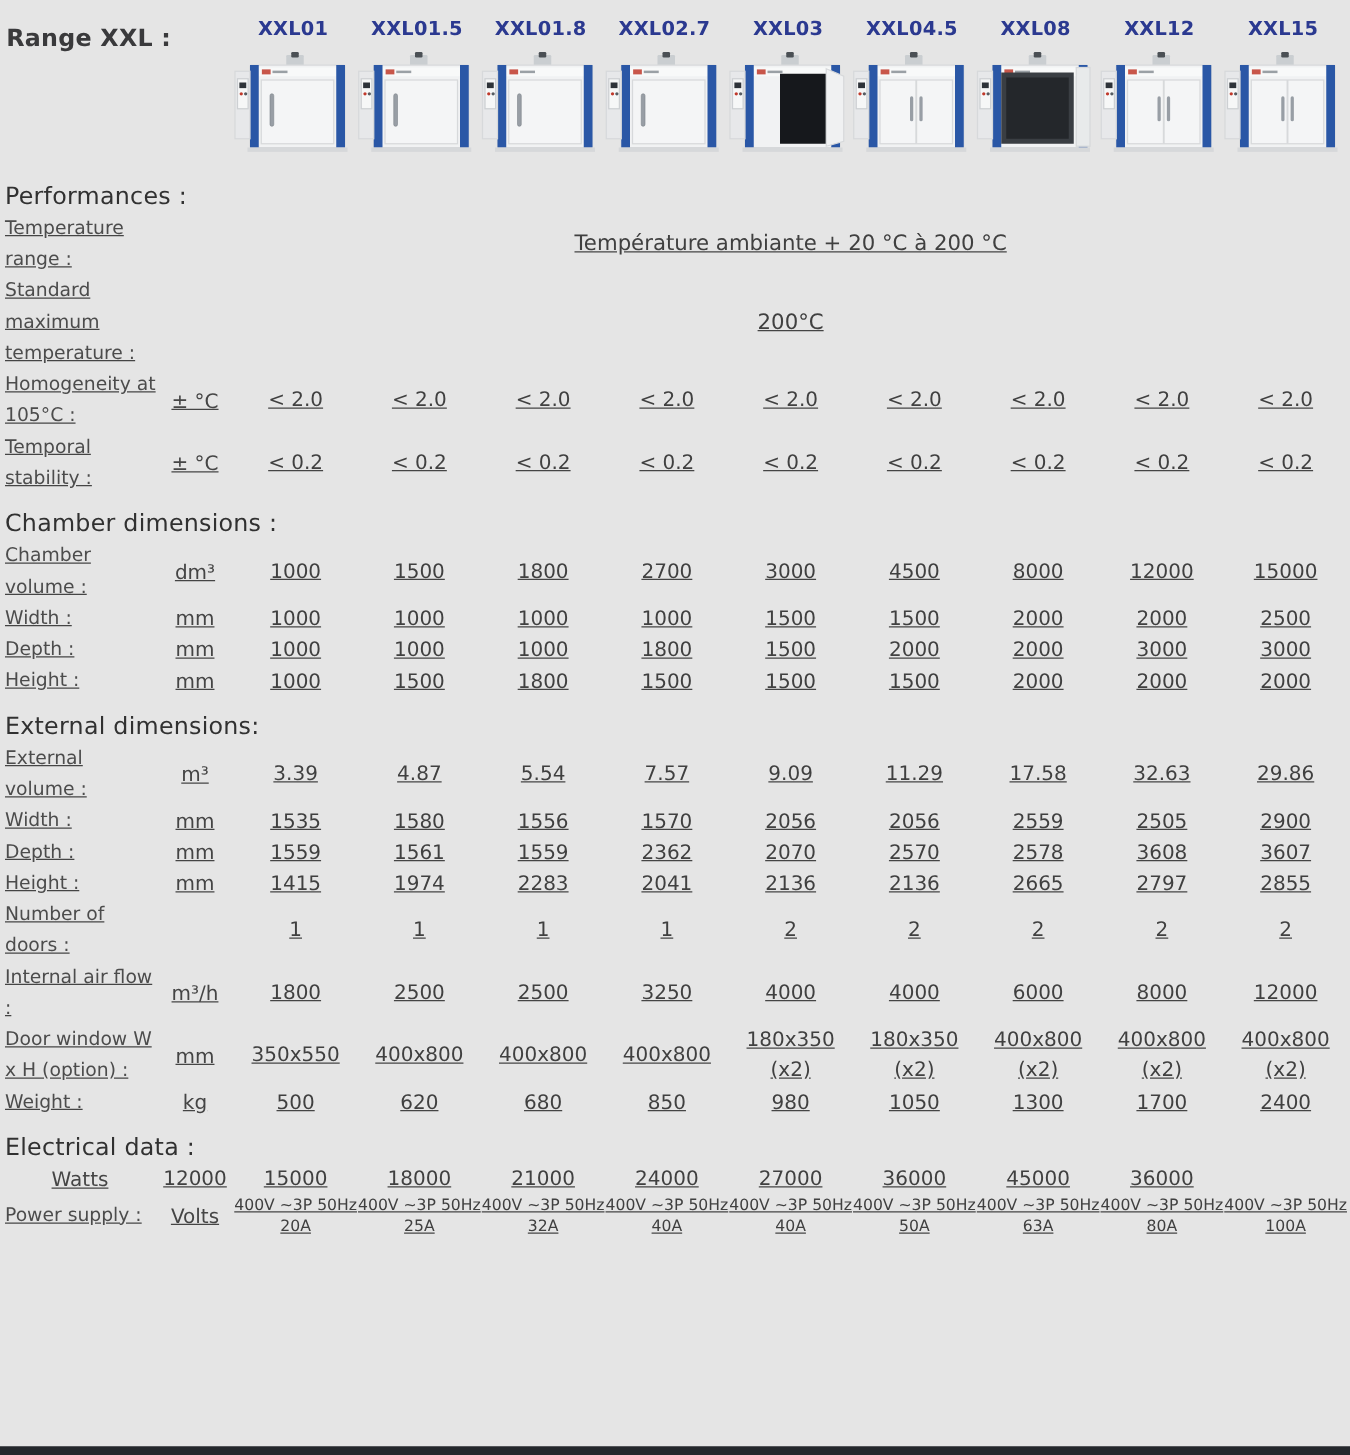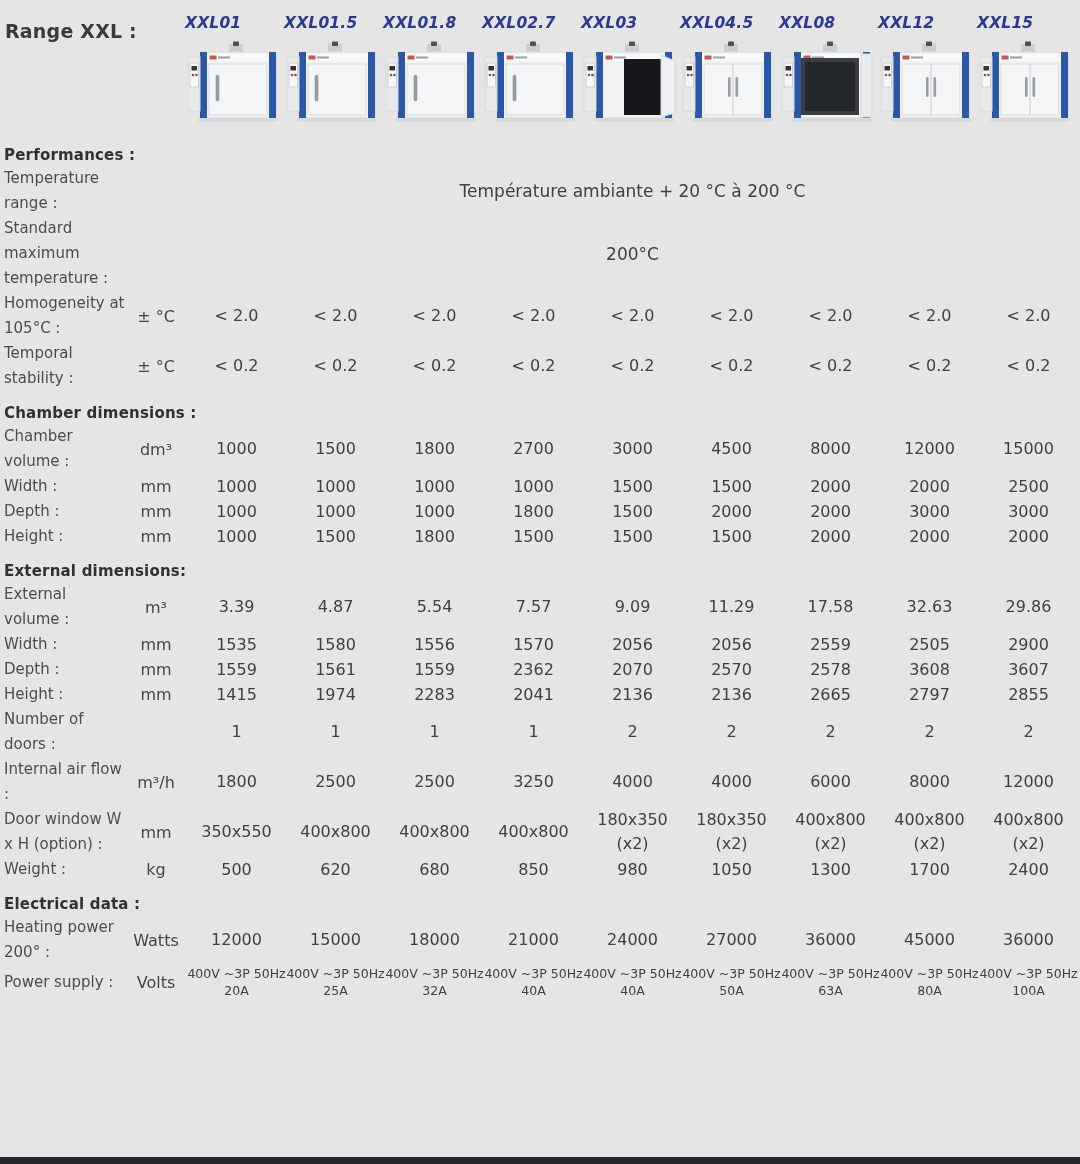--- a/index.html
+++ b/index.html
@@ -4,25 +4,25 @@
 <style>
   html,body{margin:0;padding:0;background:#ffffff;}
   .page{
     width:1080px;height:1164px;position:relative;overflow:hidden;box-sizing:border-box;
     background:#e5e5e5;color:#454545;
     font-family:"DejaVu Sans","Liberation Sans",sans-serif;
     padding:14px 0 0 3px;
   }
   .header{display:grid;grid-template-columns:182px repeat(9,99px);align-items:start;}
   .range-title{font-size:19px;font-weight:bold;color:#3a3a3c;padding:6px 0 0 2px;letter-spacing:.2px;}
-  .product-col{text-align:left;font-style:italic;}
+  .product-col{text-align:center;}
   .product-name{font-size:15.5px;font-weight:bold;color:#2b3990;margin-bottom:9px;letter-spacing:.2px;}
   .oven{height:92px;display:flex;align-items:flex-start;justify-content:center;}
-  .section-title{font-size:15px;font-weight:bold;color:#313131;margin:13px 0 2px;padding-left:1px;letter-spacing:.2px;}
-  .spec-row{display:grid;grid-template-columns:122px 62px repeat(9,99px);align-items:center;}
+  .section-title{font-size:19px;font-weight:normal;color:#313131;margin:13px 0 2px;padding-left:1px;letter-spacing:.2px;}
+  .spec-row{display:grid;grid-template-columns:122px 62px repeat(9,99px);align-items:center;text-decoration:underline;}
   .row-label{font-size:15px;line-height:25px;color:#4c4c4c;padding-left:1px;}
   .row-unit{font-size:16px;text-align:center;color:#454545;}
   .cell{font-size:16px;text-align:center;color:#404040;line-height:24px;}
   .merged{grid-column:3 / span 9;text-align:center;font-size:17px;color:#404040;}
   .spec-row.small .cell{font-size:12.5px;line-height:17px;}
   .bottom-bar{position:absolute;left:0;bottom:0;width:100%;height:7px;background:#24272c;}
 </style>
 </head>
 <body>
 
@@ -436,21 +436,20 @@
         <div class="cell">680</div>
         <div class="cell">850</div>
         <div class="cell">980</div>
         <div class="cell">1050</div>
         <div class="cell">1300</div>
         <div class="cell">1700</div>
         <div class="cell">2400</div>
       </div>
       <div class="section-title">Electrical data :</div>
       <div class="spec-row">
-        <div class="row-label">Heating power 200° :</div>
         <div class="row-unit">Watts</div>
         <div class="cell">12000</div>
         <div class="cell">15000</div>
         <div class="cell">18000</div>
         <div class="cell">21000</div>
         <div class="cell">24000</div>
         <div class="cell">27000</div>
         <div class="cell">36000</div>
         <div class="cell">45000</div>
         <div class="cell">36000</div>

